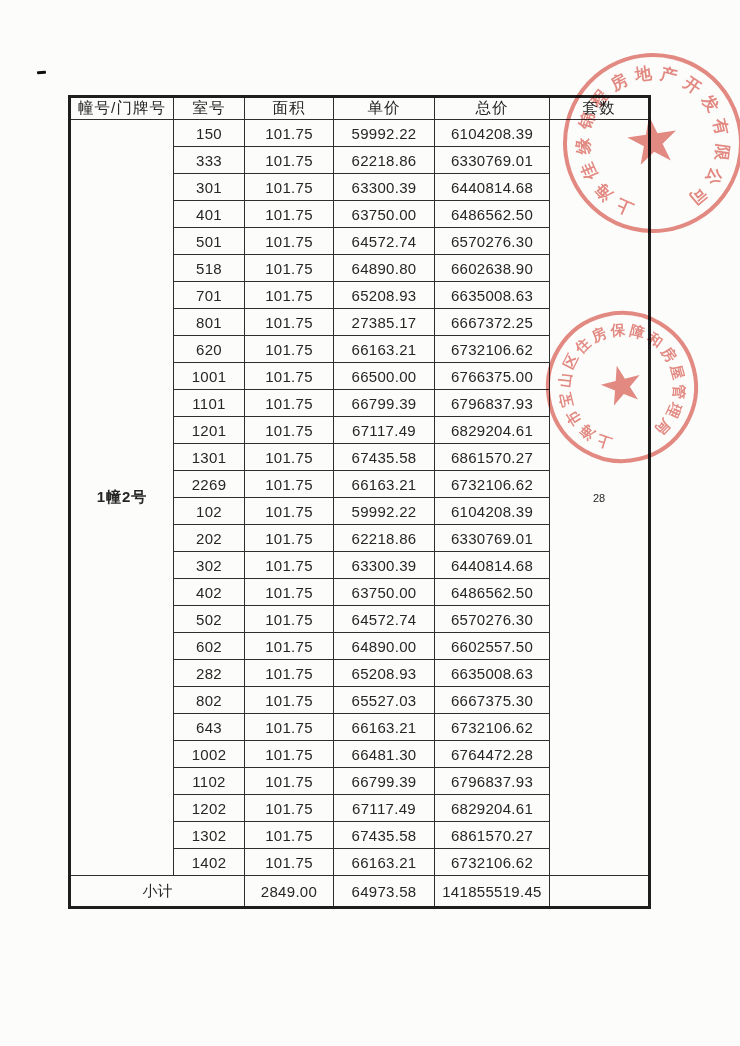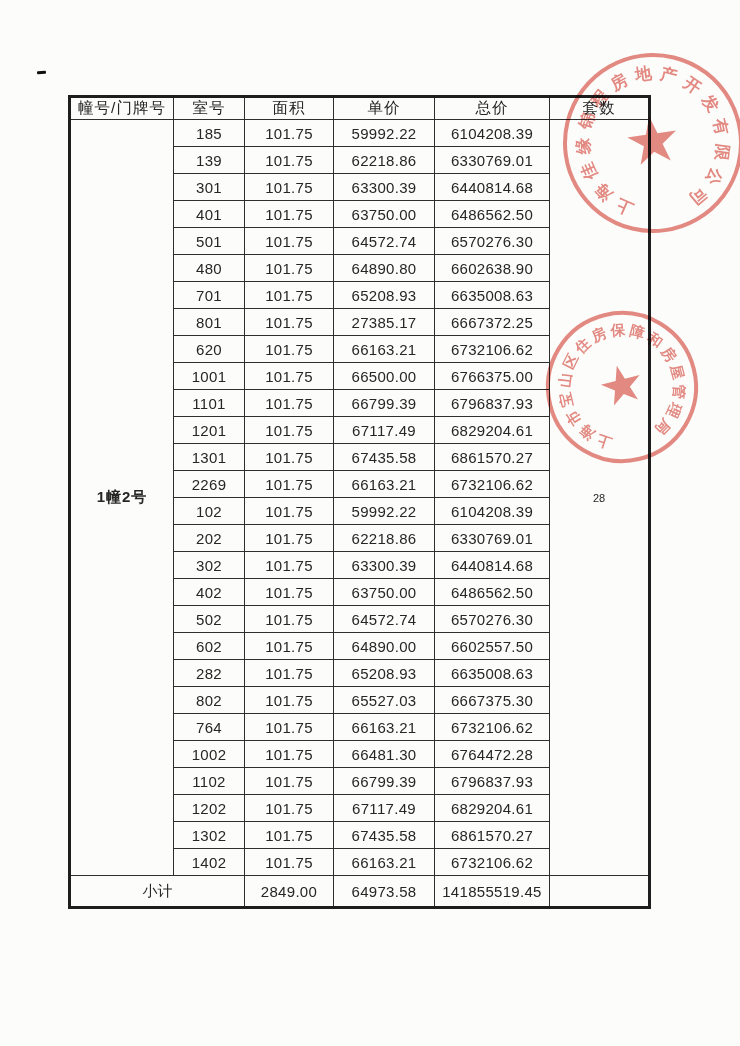--- a/index.html
+++ b/index.html
@@ -89,28 +89,28 @@
         <th>室号</th>
         <th>面积</th>
         <th>单价</th>
         <th>总价</th>
         <th>套数</th>
       </tr>
     </thead>
     <tbody>
       <tr>
           <td rowspan="28" class="building-cell">1幢2号</td>
-      <td class="c-num">185</td>
+      <td class="c-num">150</td>
       <td class="c-num">101.75</td>
       <td class="c-num">59992.22</td>
       <td class="c-num">6104208.39</td>
     <td rowspan="28" class="units-cell">28</td>
         </tr>
         <tr>
-      <td class="c-num">139</td>
+      <td class="c-num">333</td>
       <td class="c-num">101.75</td>
       <td class="c-num">62218.86</td>
       <td class="c-num">6330769.01</td>
     </tr>
         <tr>
       <td class="c-num">301</td>
       <td class="c-num">101.75</td>
       <td class="c-num">63300.39</td>
       <td class="c-num">6440814.68</td>
     </tr>
@@ -120,21 +120,21 @@
       <td class="c-num">63750.00</td>
       <td class="c-num">6486562.50</td>
     </tr>
         <tr>
       <td class="c-num">501</td>
       <td class="c-num">101.75</td>
       <td class="c-num">64572.74</td>
       <td class="c-num">6570276.30</td>
     </tr>
         <tr>
-      <td class="c-num">480</td>
+      <td class="c-num">518</td>
       <td class="c-num">101.75</td>
       <td class="c-num">64890.80</td>
       <td class="c-num">6602638.90</td>
     </tr>
         <tr>
       <td class="c-num">701</td>
       <td class="c-num">101.75</td>
       <td class="c-num">65208.93</td>
       <td class="c-num">6635008.63</td>
     </tr>
@@ -222,21 +222,21 @@
       <td class="c-num">65208.93</td>
       <td class="c-num">6635008.63</td>
     </tr>
         <tr>
       <td class="c-num">802</td>
       <td class="c-num">101.75</td>
       <td class="c-num">65527.03</td>
       <td class="c-num">6667375.30</td>
     </tr>
         <tr>
-      <td class="c-num">764</td>
+      <td class="c-num">643</td>
       <td class="c-num">101.75</td>
       <td class="c-num">66163.21</td>
       <td class="c-num">6732106.62</td>
     </tr>
         <tr>
       <td class="c-num">1002</td>
       <td class="c-num">101.75</td>
       <td class="c-num">66481.30</td>
       <td class="c-num">6764472.28</td>
     </tr>

